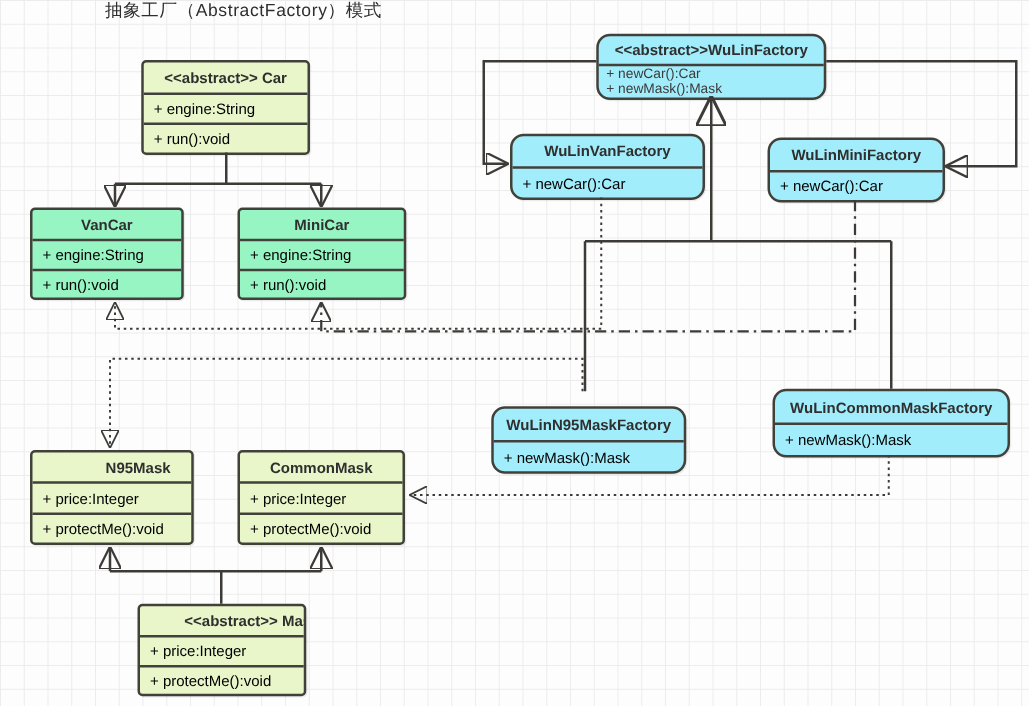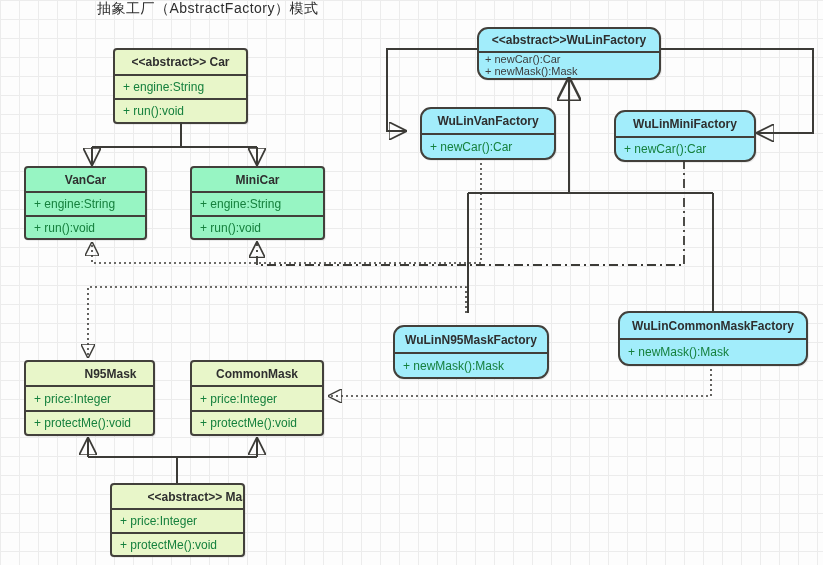--- a/index.html
+++ b/index.html
@@ -8,21 +8,21 @@
     position:relative;
     width:823px;height:565px;
     overflow:hidden;
     background-color:#fdfdfd;
     background-image:
       linear-gradient(var(--grid) 1px, transparent 1px),
       linear-gradient(90deg, var(--grid) 1px, transparent 1px);
     background-size:19px 19px;
   }
   #diagram-title{
-    position:absolute;left:97px;top:0px;
+    position:absolute;left:84px;top:0px;
     font-size:14px;color:#2e2e2e;letter-spacing:0.5px;
     white-space:nowrap;z-index:3;
   }
   .uml-class{
     position:absolute;
     border:2px solid var(--border);
     border-radius:4px;
     box-sizing:border-box;
     box-shadow:1px 1px 0 rgba(0,0,0,0.07);
     z-index:2;
@@ -30,21 +30,21 @@
   .uml-class.green{background:var(--green);}
   .uml-class.mint{background:var(--mint);}
   .uml-class.cyan{background:var(--cyan);border-radius:11px;}
   .uml-title{
     font-weight:bold;font-size:12px;color:#2f2f2f;
     text-align:center;white-space:nowrap;overflow:hidden;
     display:flex;align-items:center;justify-content:center;
   }
   .uml-row{
     border-top:2px solid var(--border);
-    font-size:12px;color:#15803d;
+    font-size:12px;color:#000000;
     padding-left:8px;white-space:nowrap;overflow:hidden;
     display:flex;align-items:center;
   }
   .uml-methods-group{
     border-top:2px solid var(--border);
     font-size:11px;color:#3c3c3c;
     padding:1px 0 1px 6px;line-height:11.5px;white-space:nowrap;
   }
   .uml-methods-group div{white-space:nowrap;}
   #connector-layer{
@@ -133,21 +133,21 @@
   </div>
 
   <div class="uml-class cyan" style="left:477px;top:27px;width:184px;">
     <div class="uml-title" style="height:22px;">&lt;&lt;abstract&gt;&gt;WuLinFactory</div>
     <div class="uml-methods-group">
       <div>+ newCar():Car</div>
       <div>+ newMask():Mask</div>
     </div>
   </div>
 
-  <div class="uml-class cyan" style="left:408px;top:107px;width:136px;margin-left:12px;">
+  <div class="uml-class cyan" style="left:408px;top:107px;width:156px;">
     <div class="uml-title" style="height:24px;">WuLinVanFactory</div>
     <div class="uml-row" style="height:23px;">+ newCar():Car</div>
   </div>
 
   <div class="uml-class cyan" style="left:614px;top:110px;width:142px;">
     <div class="uml-title" style="height:24px;">WuLinMiniFactory</div>
     <div class="uml-row" style="height:22px;">+ newCar():Car</div>
   </div>
 
   <div class="uml-class cyan" style="left:393px;top:325px;width:156px;">

